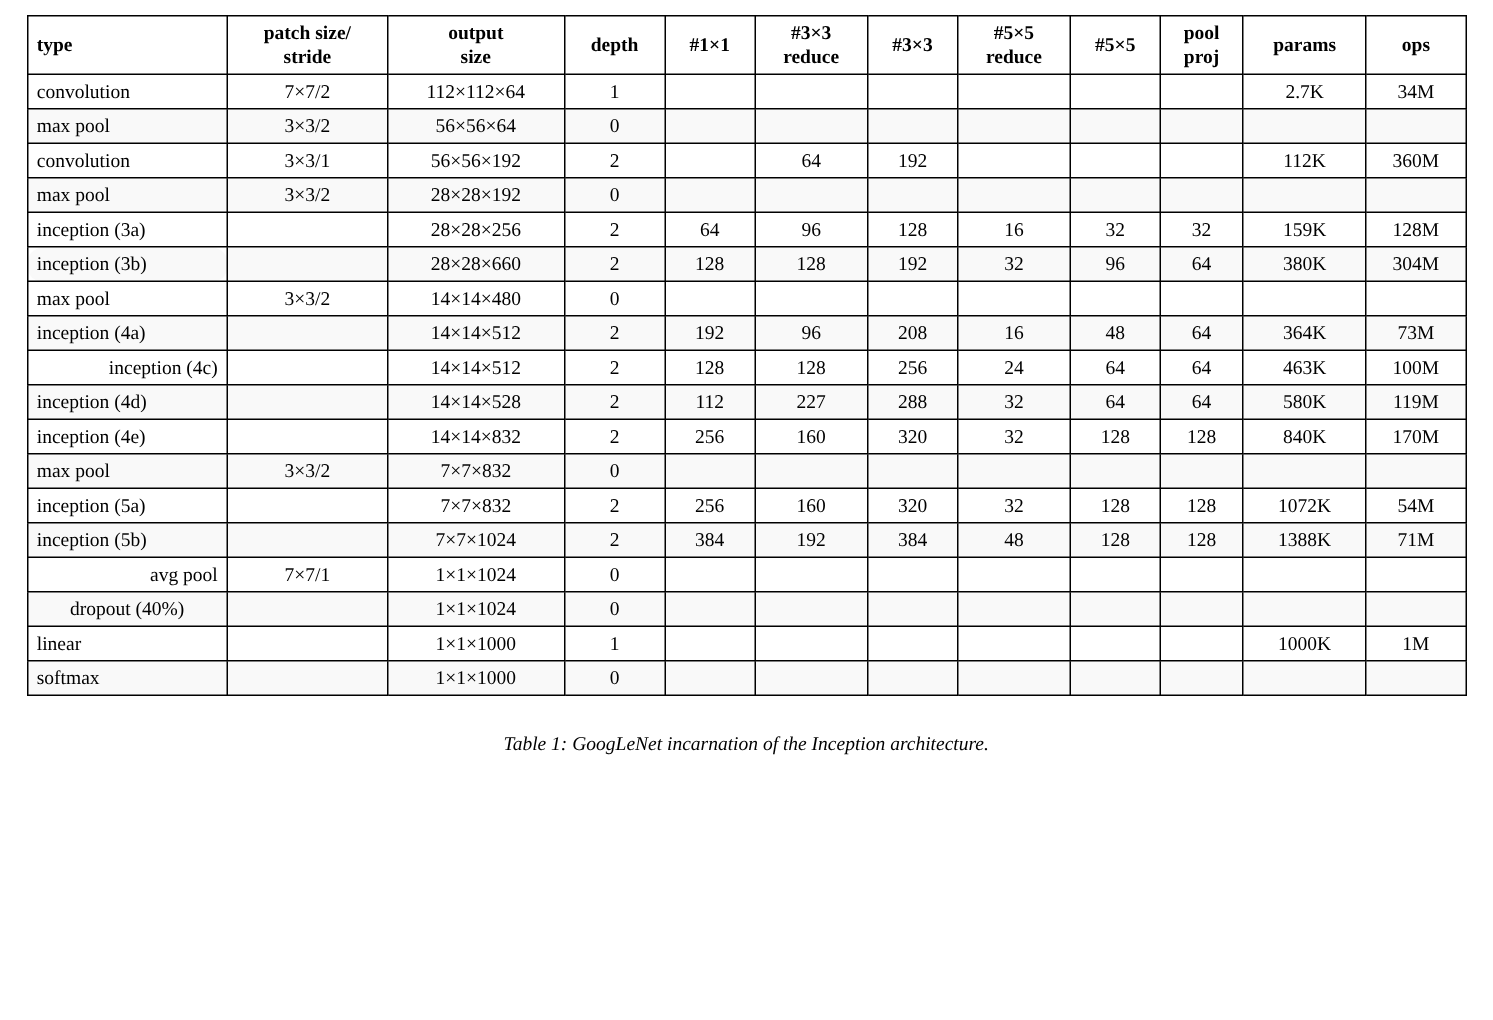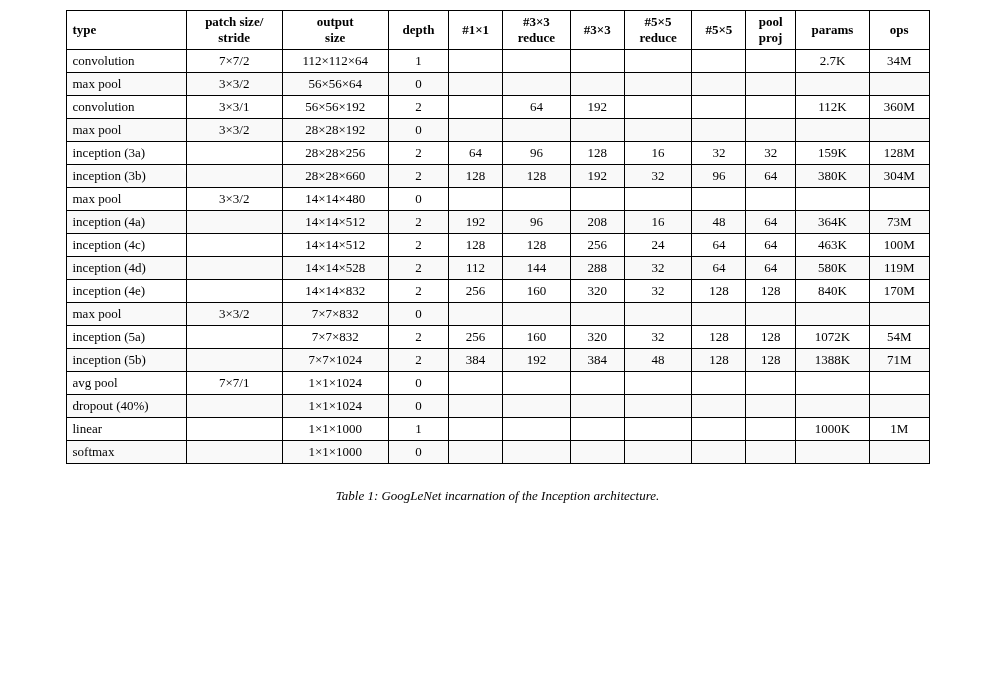--- a/index.html
+++ b/index.html
@@ -10,21 +10,21 @@
       color: #000;
       width: 995px;
       min-height: 680px;
       display: flex;
       flex-direction: column;
       align-items: center;
       padding: 10px 20px 10px 20px;
     }
     table {
       border-collapse: collapse;
-      width: 864px;
+      width: 960px;
     }
     th, td {
       border: 1px solid #000;
       padding: 3px 6px;
       text-align: center;
       vertical-align: middle;
     }
     th {
       font-weight: bold;
       background: #fff;
@@ -178,40 +178,40 @@
         <td>192</td>
         <td>96</td>
         <td>208</td>
         <td>16</td>
         <td>48</td>
         <td>64</td>
         <td>364K</td>
         <td>73M</td>
       </tr>
       <tr>
-        <td style="text-align: left;">inception (4c)</td>
+        <td style="text-align: right;">inception (4c)</td>
         <td></td>
         <td>14×14×512</td>
         <td>2</td>
         <td>128</td>
         <td>128</td>
         <td>256</td>
         <td>24</td>
         <td>64</td>
         <td>64</td>
         <td>463K</td>
         <td>100M</td>
       </tr>
       <tr>
         <td style="text-align: left; font-family: Liberation Serif, serif;">inception (4d)</td>
         <td></td>
         <td>14×14×528</td>
         <td>2</td>
         <td>112</td>
-        <td>144</td>
+        <td>227</td>
         <td>288</td>
         <td>32</td>
         <td>64</td>
         <td>64</td>
         <td>580K</td>
         <td>119M</td>
       </tr>
       <tr>
         <td style="text-align: left;">inception (4e)</td>
         <td></td>
@@ -262,35 +262,35 @@
         <td>384</td>
         <td>192</td>
         <td>384</td>
         <td>48</td>
         <td>128</td>
         <td>128</td>
         <td>1388K</td>
         <td>71M</td>
       </tr>
       <tr>
-        <td style="text-align: left;">avg pool</td>
+        <td style="text-align: right;">avg pool</td>
         <td>7×7/1</td>
         <td>1×1×1024</td>
         <td>0</td>
         <td></td>
         <td></td>
         <td></td>
         <td></td>
         <td></td>
         <td></td>
         <td></td>
         <td></td>
       </tr>
       <tr>
-        <td style="text-align: left; margin-left: 48px;">dropout (40%)</td>
+        <td style="text-align: center; margin-left: 48px;">dropout (40%)</td>
         <td></td>
         <td>1×1×1024</td>
         <td>0</td>
         <td></td>
         <td></td>
         <td></td>
         <td></td>
         <td></td>
         <td></td>
         <td></td>

